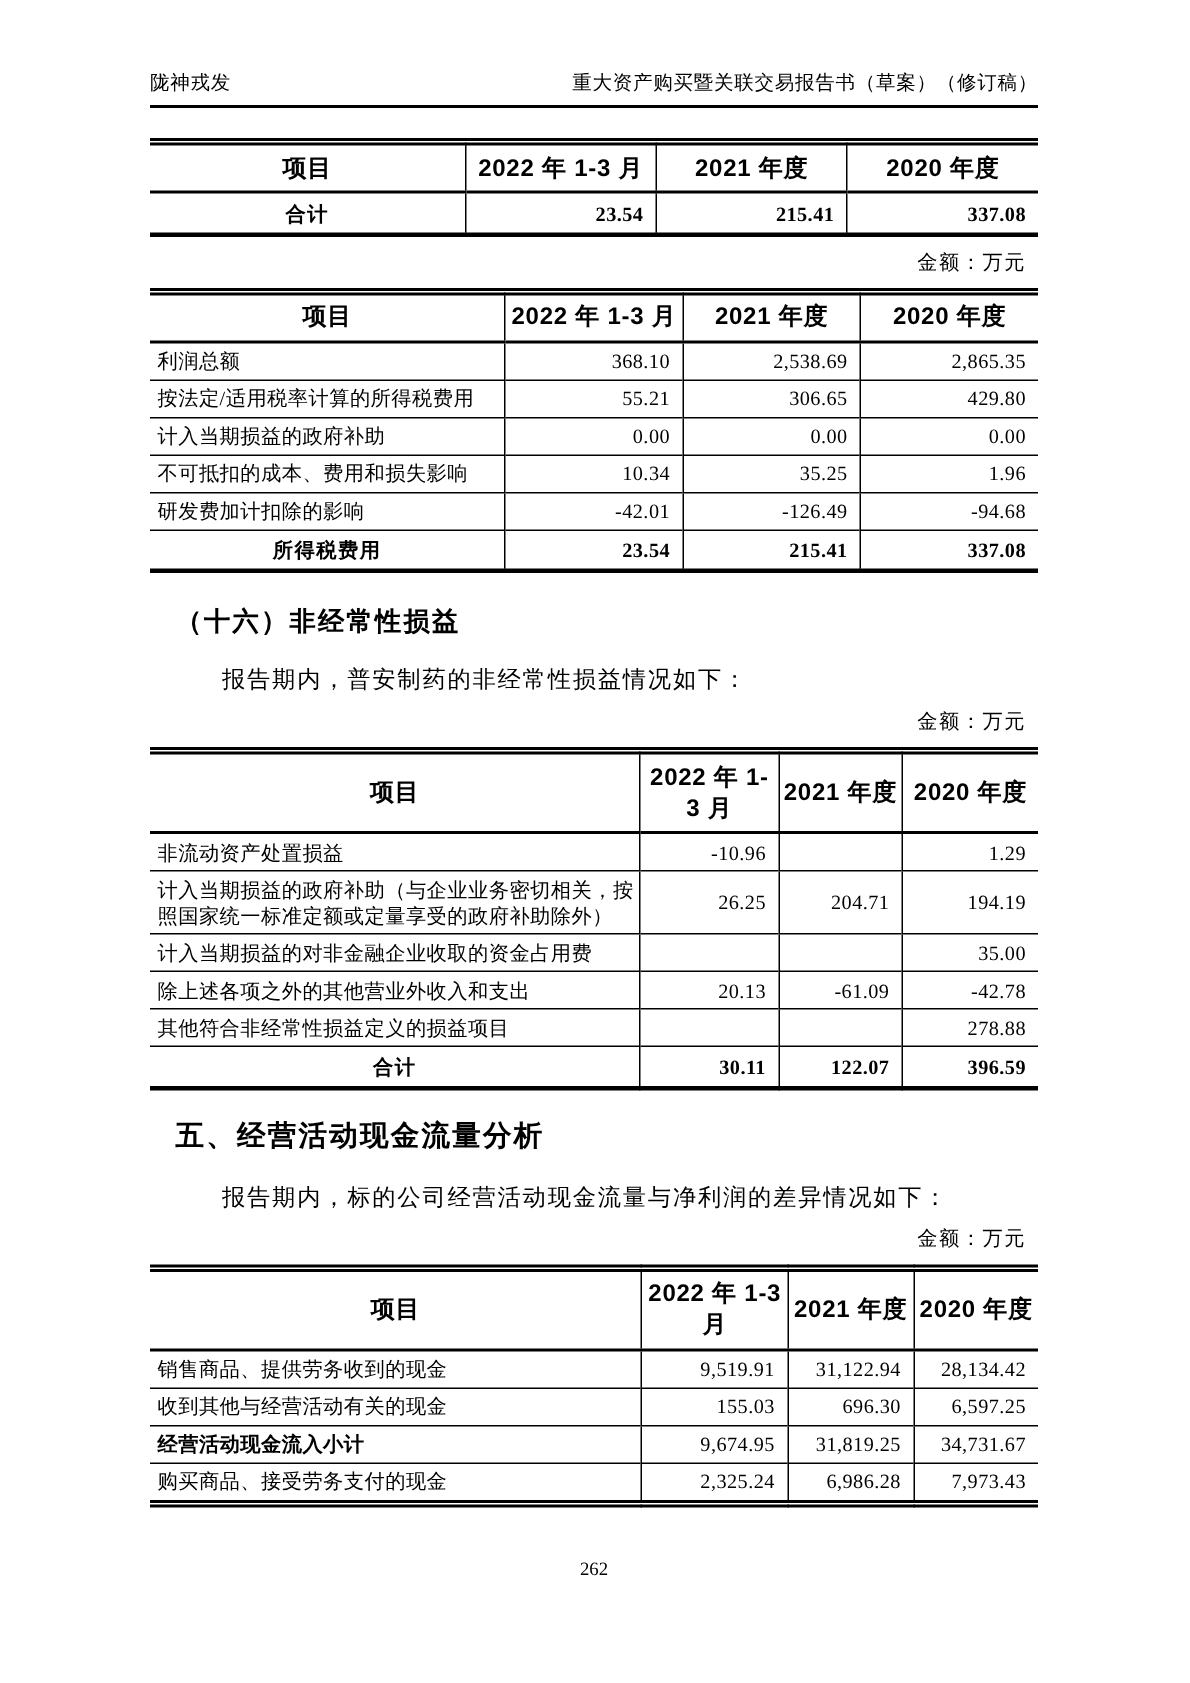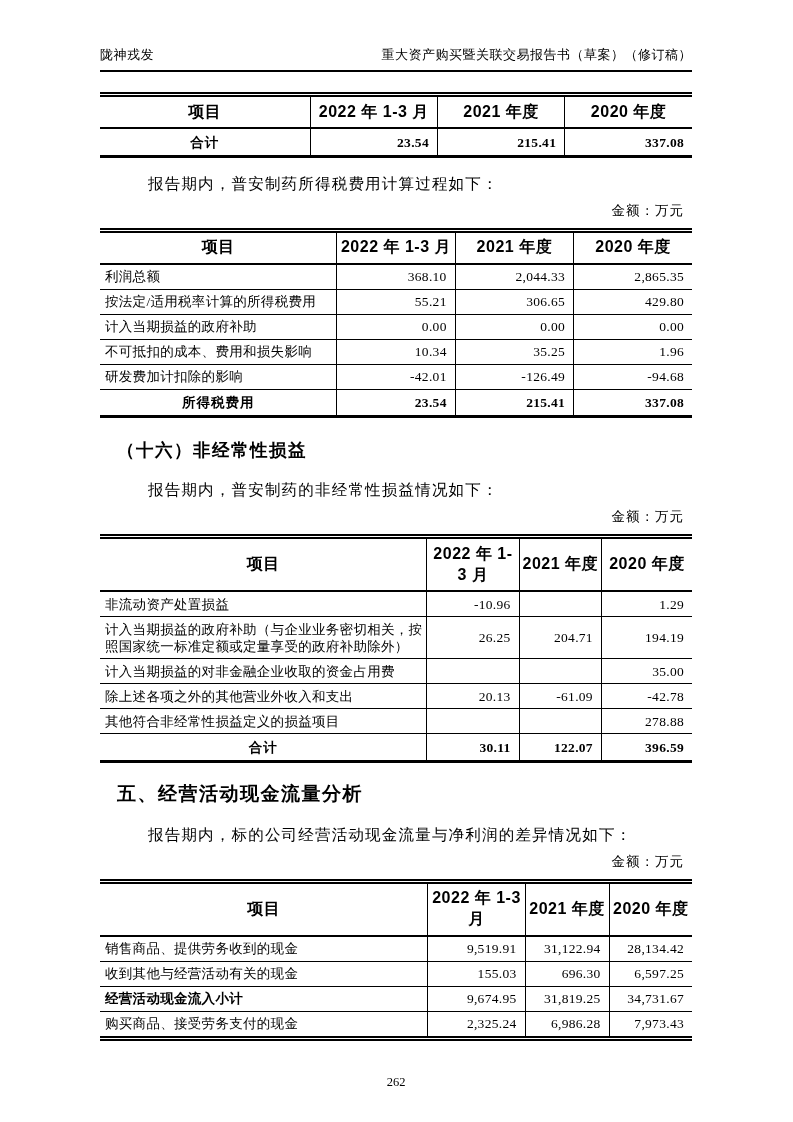--- a/index.html
+++ b/index.html
@@ -96,21 +96,20 @@
       <tbody>
         <tr class="total-row">
           <td class="c-label">合计</td>
           <td class="c-num">23.54</td>
           <td class="c-num">215.41</td>
           <td class="c-num">337.08</td>
         </tr>
       </tbody>
     </table>
 
-    <p class="intro">报告期内，普安制药所得税费用计算过程如下：</p>
     <div class="unit-label">金额：万元</div>
 
     <table class="fin-table t2">
       <colgroup>
           <col style="width:40%">
           <col style="width:20%">
           <col style="width:20%">
           <col style="width:20%">
         </colgroup>
       <thead>
@@ -118,21 +117,21 @@
           <th>项目</th>
           <th>2022 年 1-3 月</th>
           <th>2021 年度</th>
           <th>2020 年度</th>
         </tr>
       </thead>
       <tbody>
         <tr>
           <td class="c-label">利润总额</td>
           <td class="c-num">368.10</td>
-          <td class="c-num">2,044.33</td>
+          <td class="c-num">2,538.69</td>
           <td class="c-num">2,865.35</td>
         </tr>
         <tr>
           <td class="c-label">按法定/适用税率计算的所得税费用</td>
           <td class="c-num">55.21</td>
           <td class="c-num">306.65</td>
           <td class="c-num">429.80</td>
         </tr>
         <tr>
           <td class="c-label">计入当期损益的政府补助</td>

